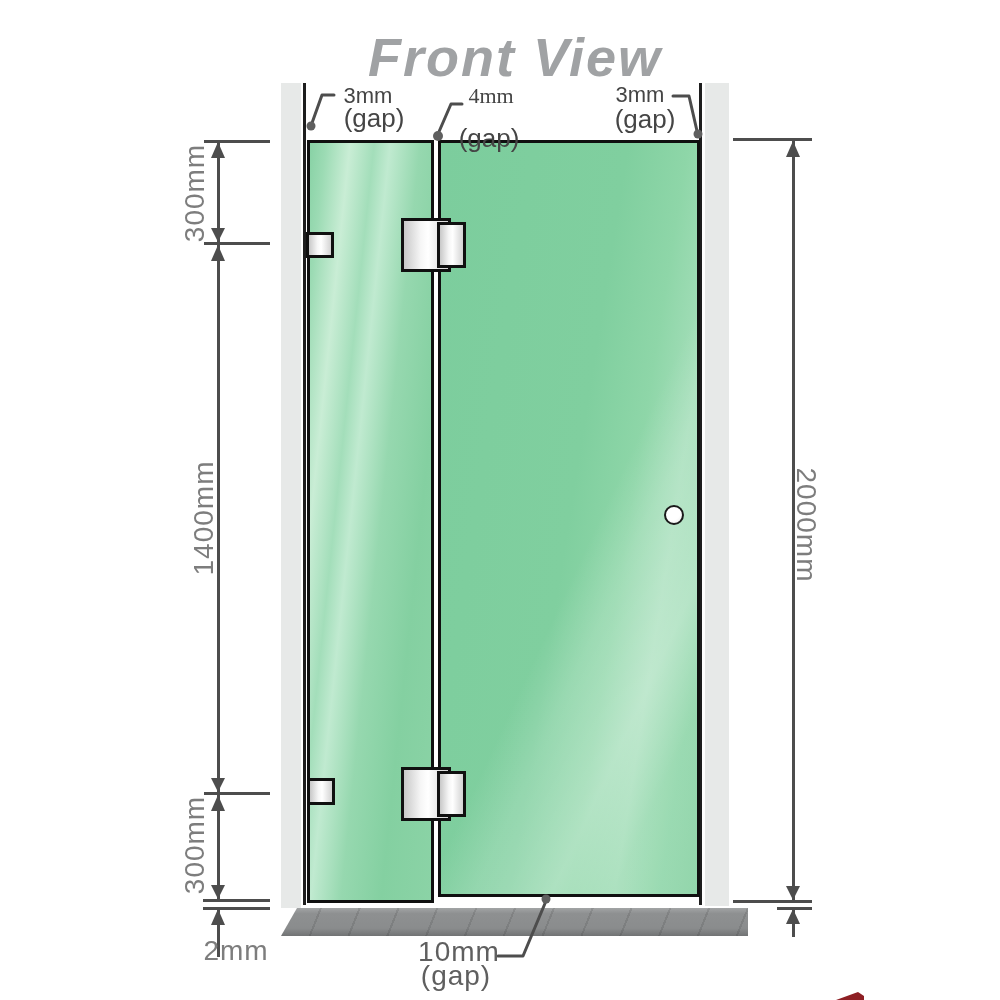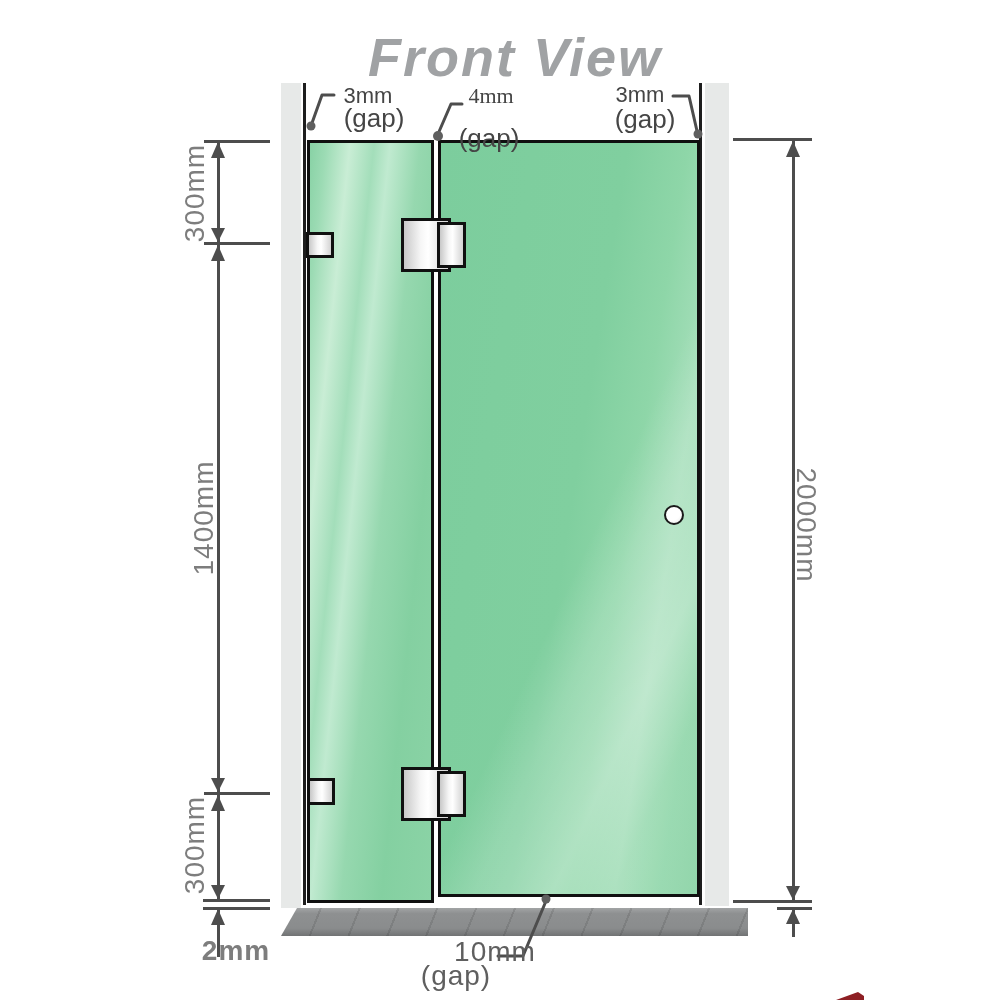--- a/index.html
+++ b/index.html
@@ -138,24 +138,24 @@
   <div class="ann" style="left:368px;top:96px;">3mm</div>
   <div class="ann sub" style="left:374px;top:118px;">(gap)</div>
   <div class="ann" style="left:491px;top:96px;font-family:Liberation Serif, serif;">4mm</div>
   <div class="ann sub" style="left:489px;top:138px;">(gap)</div>
   <div class="ann" style="left:640px;top:95px;">3mm</div>
   <div class="ann sub" style="left:645px;top:119px;">(gap)</div>
 
   <div class="dim vccw" style="left:195px;top:193px;">300mm</div>
   <div class="dim vccw" style="left:204px;top:518px;">1400mm</div>
   <div class="dim vccw" style="left:195px;top:845px;">300mm</div>
-  <div class="dim" style="left:236px;top:951px;font-weight:bold;">2mm</div>
+  <div class="dim" style="left:236px;top:951px;">2mm</div>
 
   <div class="dim vcw" style="left:806px;top:525px;">2000mm</div>
 
-  <div class="dim" style="left:459px;top:952px;color:#5f5f5f;margin-left:36px;">10mm</div>
+  <div class="dim" style="left:459px;top:952px;color:#5f5f5f;">10mm</div>
   <div class="dim" style="left:456px;top:976px;color:#5f5f5f;">(gap)</div>
 
   <svg class="brand-mark" width="1000" height="1000" viewBox="0 0 1000 1000">
     <polygon points="836,1000 858,992 864,996 864,1000" fill="#8e1f24"></polygon>
   </svg>
 
 </div>
 
 </body></html>

